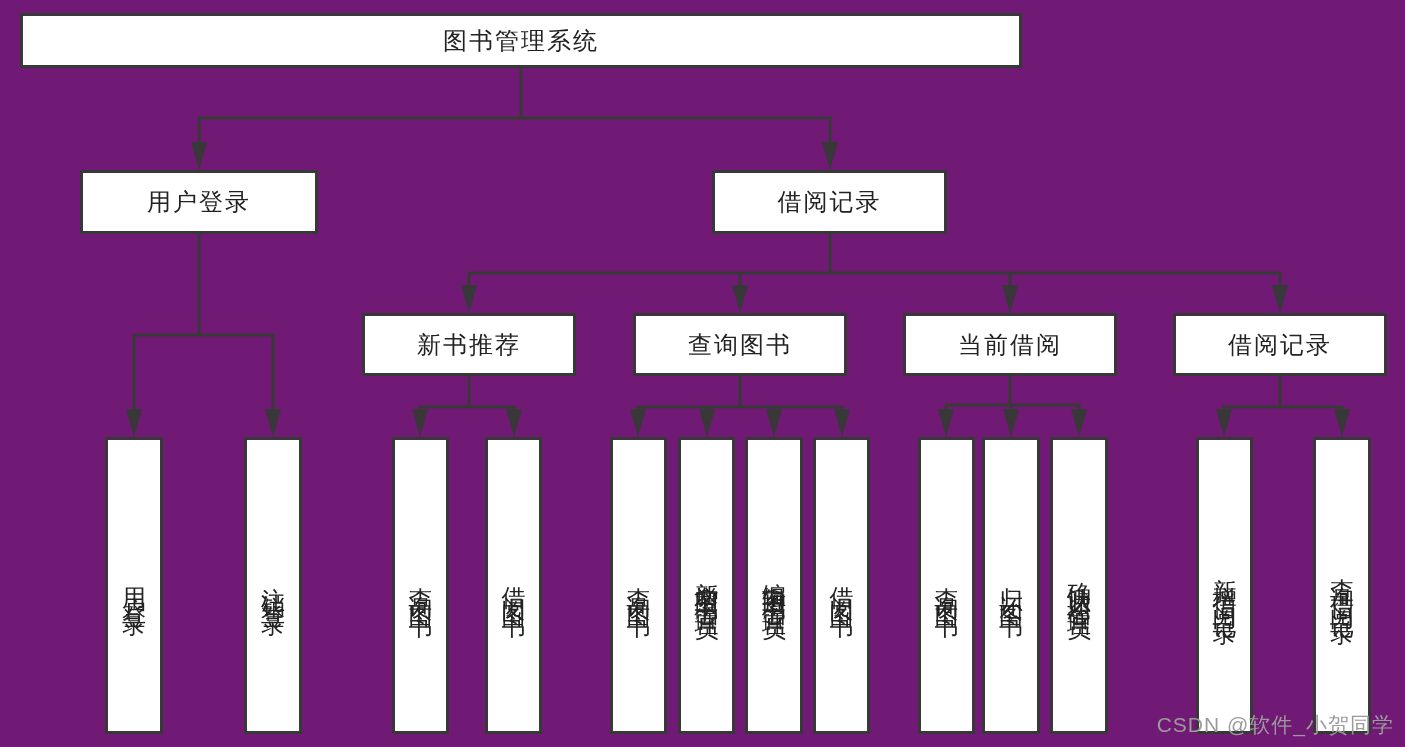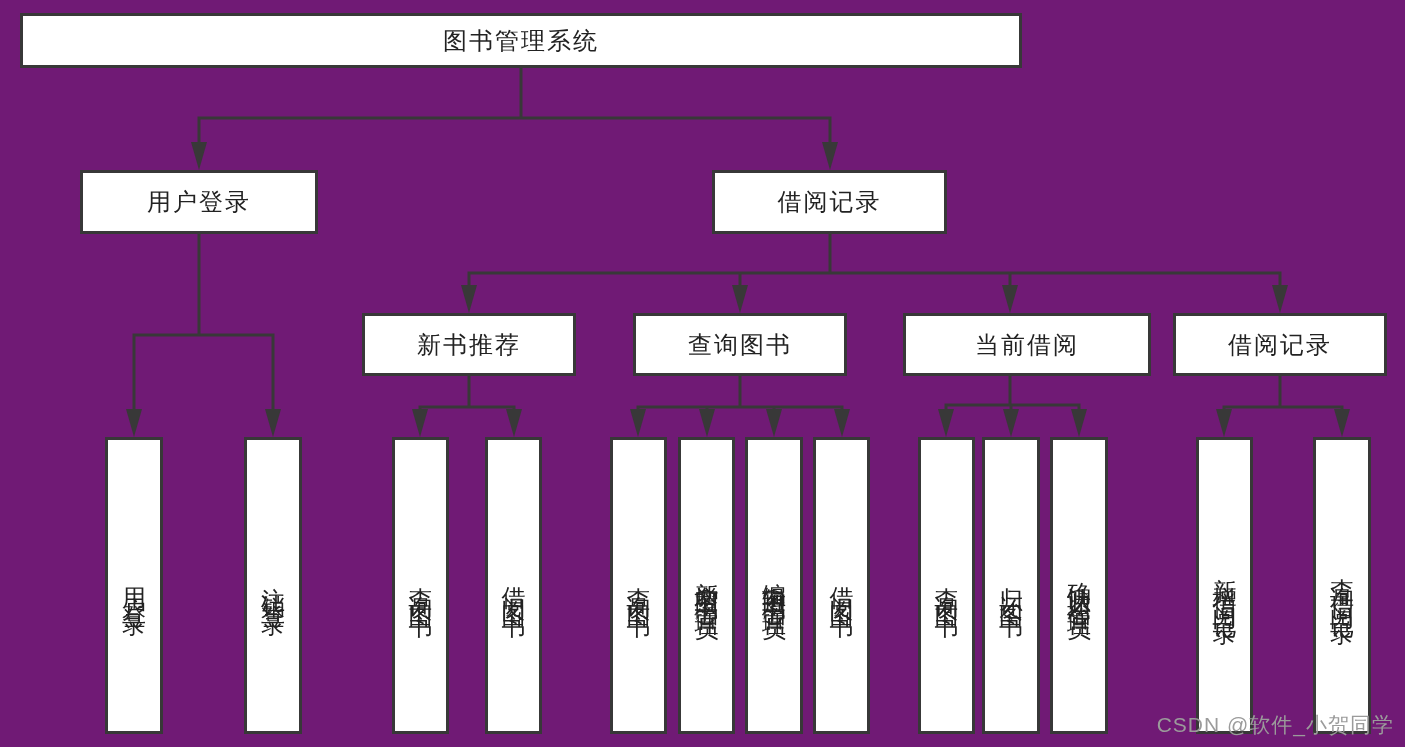--- a/index.html
+++ b/index.html
@@ -35,21 +35,21 @@
   }
   .leaf.tight span { letter-spacing: 5px; }
   
   #n-root           { left: 20px;   top: 13px;  width: 1002px; height: 55px; }
   
   #n-user-login     { left: 80px;   top: 170px; width: 238px;  height: 64px; }
   #n-book-mgmt      { left: 712px;  top: 170px; width: 235px;  height: 64px; }
   
   #n-new-book-rec   { left: 362px;  top: 313px; width: 214px;  height: 63px; }
   #n-book-borrow    { left: 633px;  top: 313px; width: 214px;  height: 63px; }
-  #n-current-borrow { left: 903px;  top: 313px; width: 248px;  height: 63px; }
+  #n-current-borrow { left: 903px;  top: 313px; width: 214px;  height: 63px; }
   #n-borrow-records { left: 1173px; top: 313px; width: 214px;  height: 63px; }
   
   .leaf { top: 437px; height: 297px; }
   #n-login          { left: 105px;  width: 58px; }
   #n-logout         { left: 244px;  width: 58px; }
   #n-rec-query      { left: 392px;  width: 57px; }
   #n-rec-borrow     { left: 485px;  width: 57px; }
   #n-bb-query       { left: 610px;  width: 57px; }
   #n-bb-add         { left: 678px;  width: 57px; }
   #n-bb-edit        { left: 745px;  width: 58px; }

